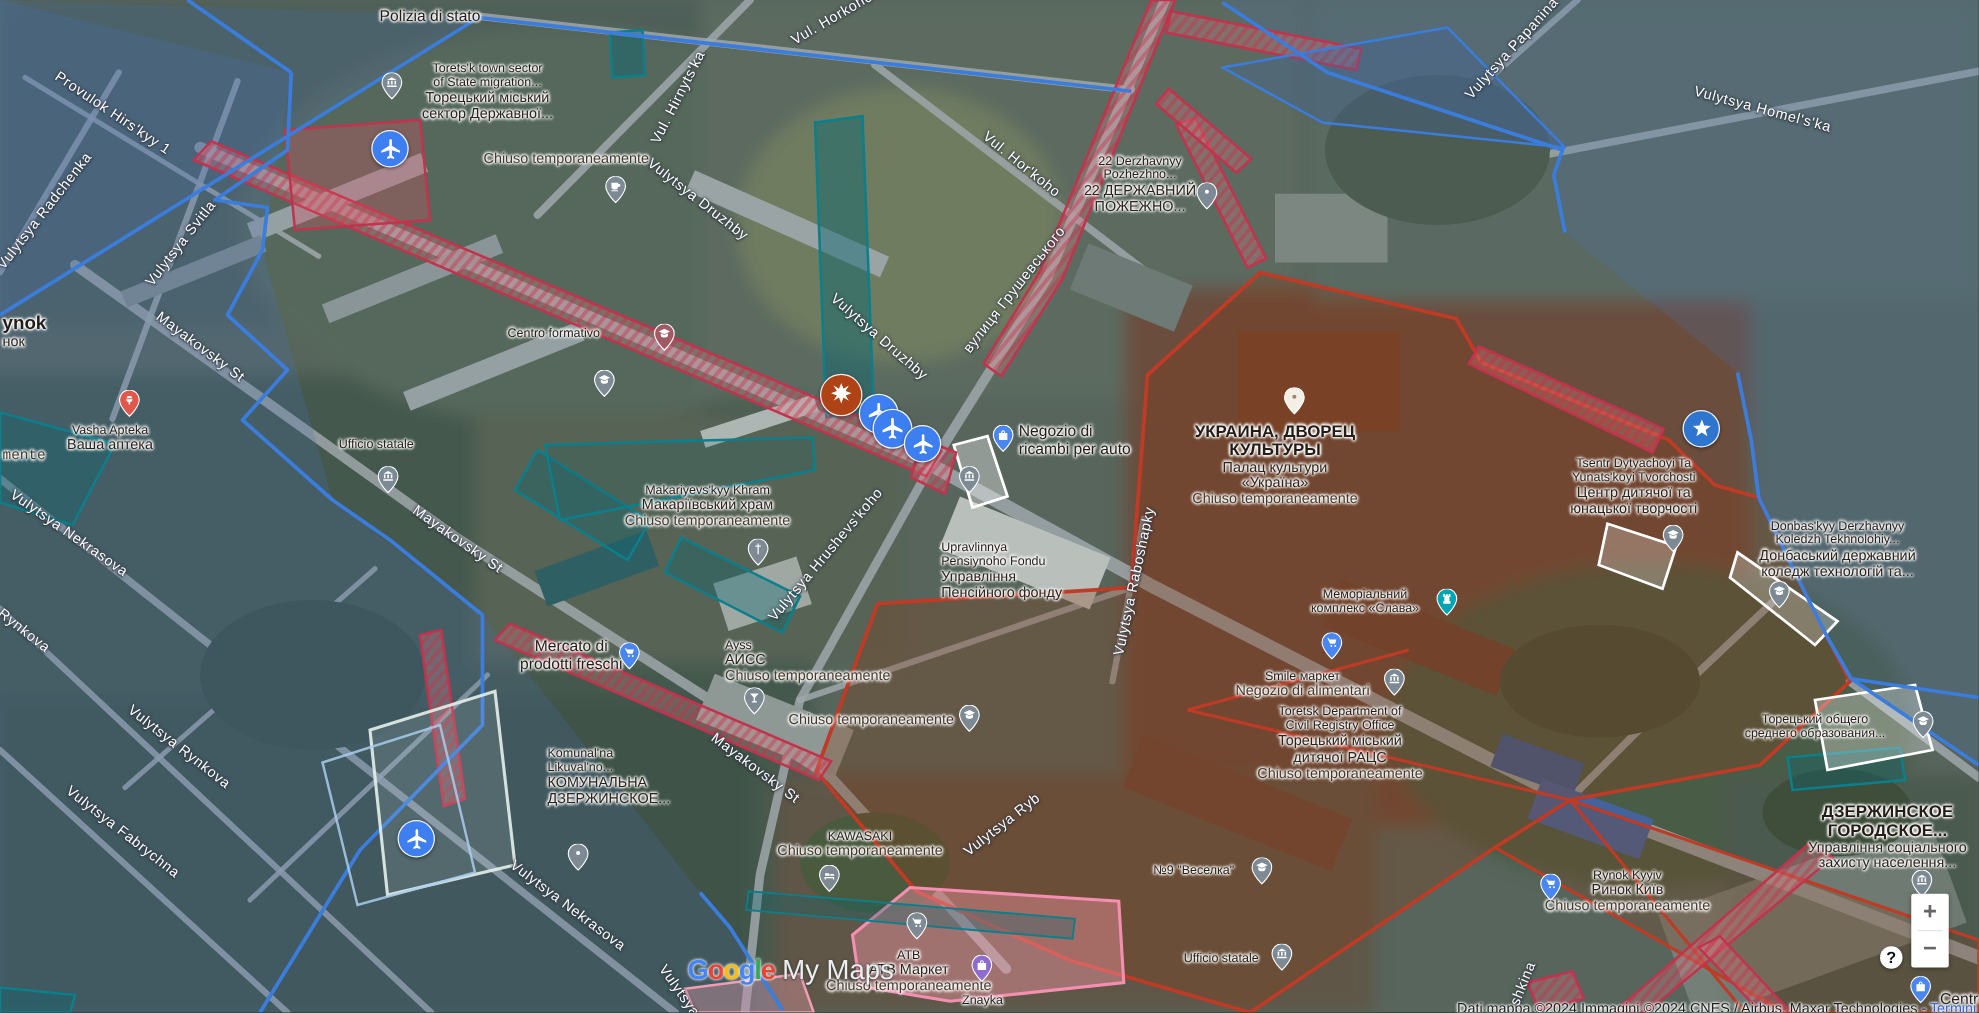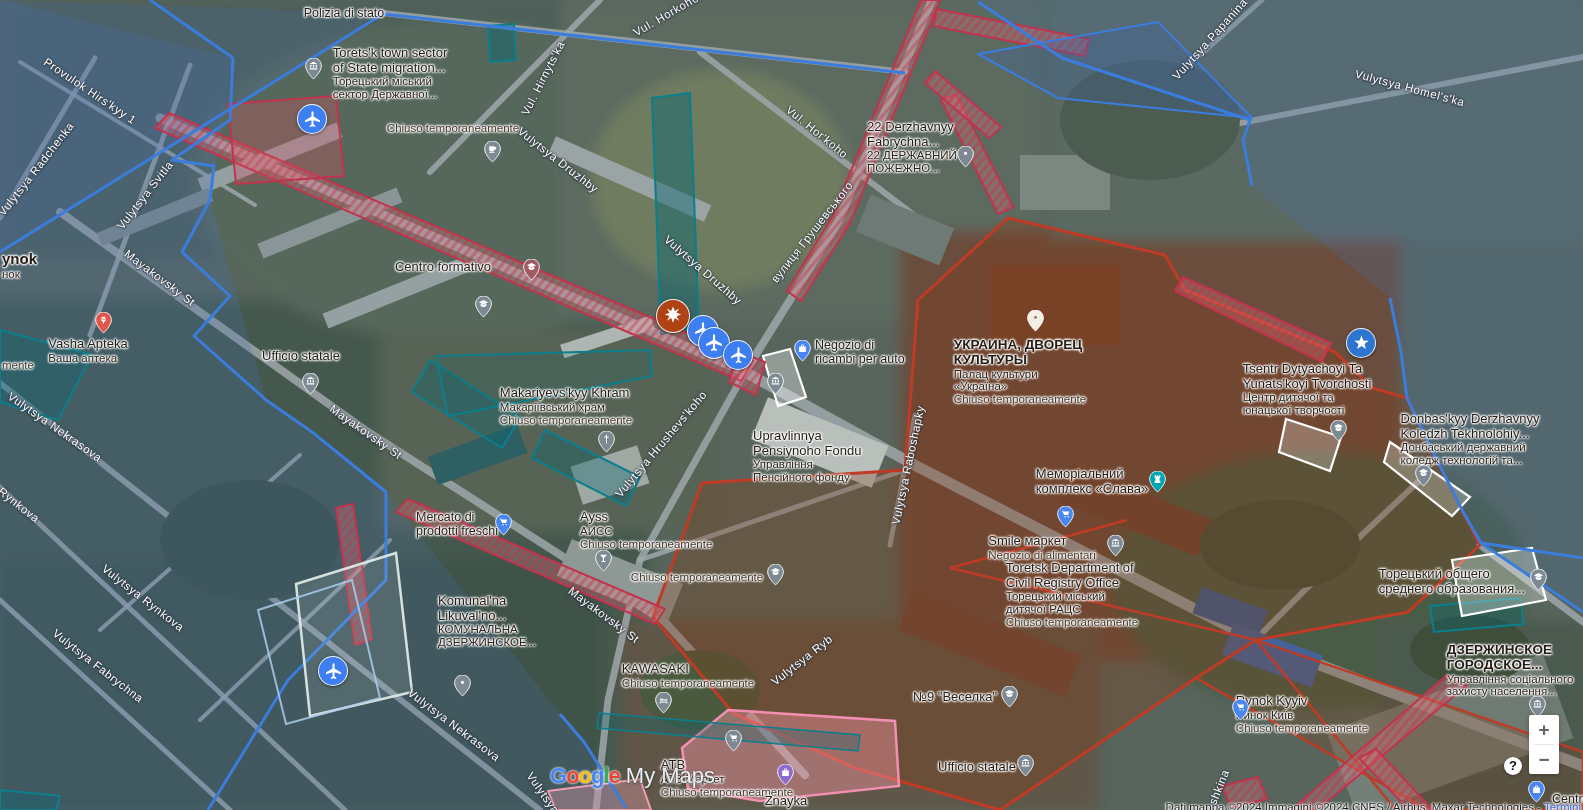--- a/index.html
+++ b/index.html
@@ -3,25 +3,25 @@
 <meta charset="utf-8">
 <style>
   html,body{margin:0;padding:0;background:#222;}
   .stage{position:relative;width:1583px;height:810px;overflow:hidden;
          font-family:"Liberation Sans","DejaVu Sans",sans-serif;background:#57655c;}
   .stage svg.base,.stage svg.zones{position:absolute;left:0;top:0;}
   
   .street{position:absolute;white-space:nowrap;color:#fff;font-size:11.5px;letter-spacing:.6px;
           transform:translate(-50%,-50%);z-index:4;
           text-shadow:0 0 2px rgba(45,52,64,.95),0 0 3px rgba(45,52,64,.9),0 1px 1px rgba(45,52,64,.85);}
-  .poi{position:absolute;transform:translate(-50%,-50%);white-space:nowrap;z-index:5;line-height:1.13;}
+  .poi{position:absolute;transform:translate(-50%,-50%);text-align:center;white-space:nowrap;z-index:5;line-height:1.13;}
   .poi.left{transform:translate(0,-50%);text-align:left;}
   .poi span{display:block;}
   .halo{text-shadow:1px 0 2px #fff,-1px 0 2px #fff,0 1px 2px #fff,0 -1px 2px #fff,0 0 3px rgba(255,255,255,.9);}
-  .l-en{font-size:13px;font-weight:500;color:#241c16;}
+  .l-en{font-size:10px;font-weight:500;color:#241c16;}
   .l-en2{font-size:12.5px;font-weight:500;color:#241c16;}
   .l-big{font-size:13.5px;font-weight:700;color:#241c16;}
   .l-big15{font-size:15px;font-weight:700;color:#241c16;}
   .l-cy{font-size:11.5px;font-weight:400;color:#2c231c;}
   .l-st{font-size:11.5px;font-weight:400;color:#46392c;}
   
   .pin{position:absolute;z-index:6;cursor:pointer;}
   .cmarker{position:absolute;z-index:7;border-radius:50%;border:1.5px solid rgba(255,255,255,.92);
            box-shadow:0 1px 3px rgba(0,0,0,.45);display:flex;align-items:center;justify-content:center;cursor:pointer;}
   
@@ -231,21 +231,21 @@
         <span class="l-en halo">Torets'k town sector</span>
         <span class="l-en halo">of State migration...</span>
         <span class="l-cy halo">Торецький міський</span>
         <span class="l-cy halo">сектор Державної...</span>
       </div>
       <div class="poi" style="left: 453px; top: 128px;">
         <span class="l-st halo">Chiuso temporaneamente</span>
       </div>
       <div class="poi" style="left: 912px; top: 148px;">
         <span class="l-en halo">22 Derzhavnyy</span>
-        <span class="l-en halo">Fabrychna...</span>
+        <span class="l-en halo">Pozhezhno...</span>
         <span class="l-cy halo">22 ДЕРЖАВНИЙ</span>
         <span class="l-cy halo">ПОЖЕЖНО...</span>
       </div>
       <div class="poi" style="left: 443px; top: 267px;">
         <span class="l-en halo">Centro formativo</span>
       </div>
       <div class="poi" style="left: 301px; top: 356px;">
         <span class="l-en halo">Ufficio statale</span>
       </div>
       <div class="poi" style="left: 566px; top: 406px;">
@@ -349,21 +349,21 @@
         <span class="l-en halo">Znayka</span>
       </div>
       <div class="poi" style="left: 88px; top: 351px;">
         <span class="l-en halo">Vasha Apteka</span>
         <span class="l-cy halo">Ваша аптека</span>
       </div>
       <div class="poi left" style="left: 2px; top: 266px;">
         <span class="l-big15 halo">ynok</span>
         <span class="l-cy halo">нок</span>
       </div>
-      <div class="poi left" style="left: 2px; top: 365px;">
+      <div class="poi left" style="left: 2px; top: 365px; font-family: Liberation Mono, monospace;">
         <span class="l-st halo">mente</span>
       </div>
       <div class="poi left" style="left: 1552px; top: 799px;">
         <span class="l-en2 halo">Centro</span>
       </div>
     </div>
   <div id="pins">
       <div class="pin" style="left: 302.5px; top: 58.1px;"><svg width="21" height="29.75" viewBox="0 0 24 34">
     <path d="M12 0C7 0 3 4 3 9c0 6.8 9 15 9 15s9-8.2 9-15c0-5-4-9-9-9z" fill="#7d8a94" stroke="#ffffff" stroke-width="1"></path>
     <g transform="translate(5.4 2.7) scale(0.55)">

